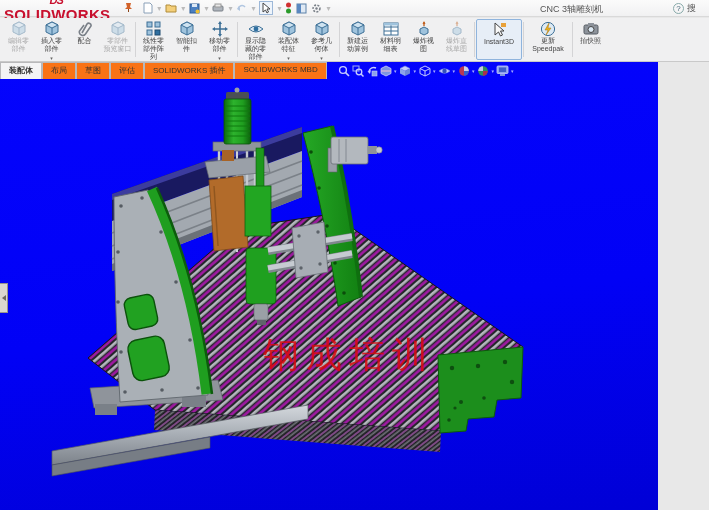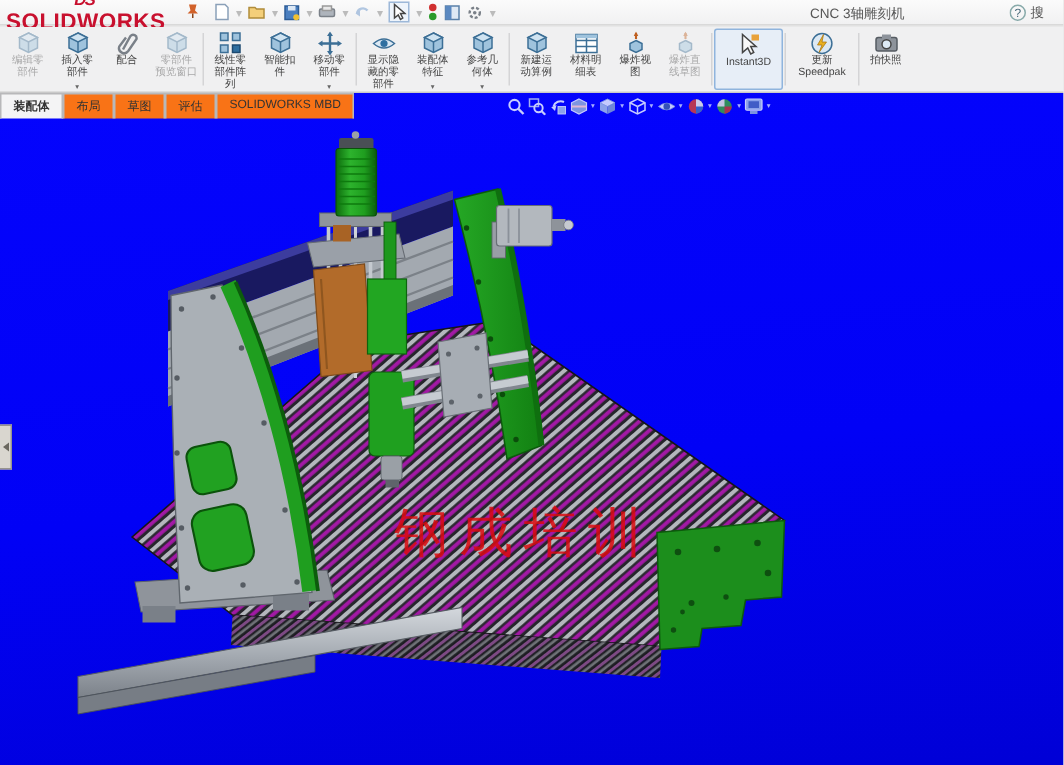--- a/index.html
+++ b/index.html
@@ -39,21 +39,21 @@
   .rsep { width:1px; background:#d4d4d6; margin:3px 1px; flex:0 0 auto; }
   .caret { font-size:5px; color:#666; margin-top:1px; }
 
   
   .tabsrow { position:absolute; left:0; top:62px; height:17px; display:flex; z-index:5; }
   .tab { height:17px; padding:2px 8px 0; font-size:8px; color:#333; background:#f97316;
     border:1px solid #b8b8ba; border-bottom:none; white-space:nowrap; }
   .tab.active { background:#f4f4f5; font-weight:bold; }
 
   
-  .viewport { position:absolute; left:0; top:62px; width:709px; height:448px;
+  .viewport { position:absolute; left:0; top:62px; width:658px; height:448px;
     background:linear-gradient(173deg,#0404fd 0%, #0101f6 55%, #0000d6 100%); }
   svg.machine { position:absolute; left:0; top:0; z-index:2; pointer-events:none; }
 
   .hud { position:absolute; left:337px; top:2px; display:flex; align-items:center; gap:1px; z-index:4; }
   .hicon { width:13px; height:13px; display:flex; align-items:center; justify-content:center; opacity:.88; }
   .hcaret { font-size:5px; color:#cfd8ff; opacity:.8; margin:0 1px; }
 
   .paneltab { position:absolute; left:0; top:221px; width:8px; height:30px; z-index:4;
     background:#d9d6cf; border:1px solid #97948d; border-left:none; display:flex; align-items:center; justify-content:center; }
   .paneltab .tri { width:0; height:0; border-top:3px solid transparent; border-bottom:3px solid transparent; border-right:4px solid #6b685f; }
@@ -612,16 +612,17 @@
     </svg>
 
     <div class="watermark">钢成培训</div>
   </div>
 
   <div class="tabsrow">
     <span class="tab active">装配体</span>
     <span class="tab">布局</span>
     <span class="tab">草图</span>
     <span class="tab">评估</span>
+    <span class="tab">SOLIDWORKS 插件</span>
     <span class="tab">SOLIDWORKS MBD</span>
   </div>
 
 </div>
 
 </body></html>

